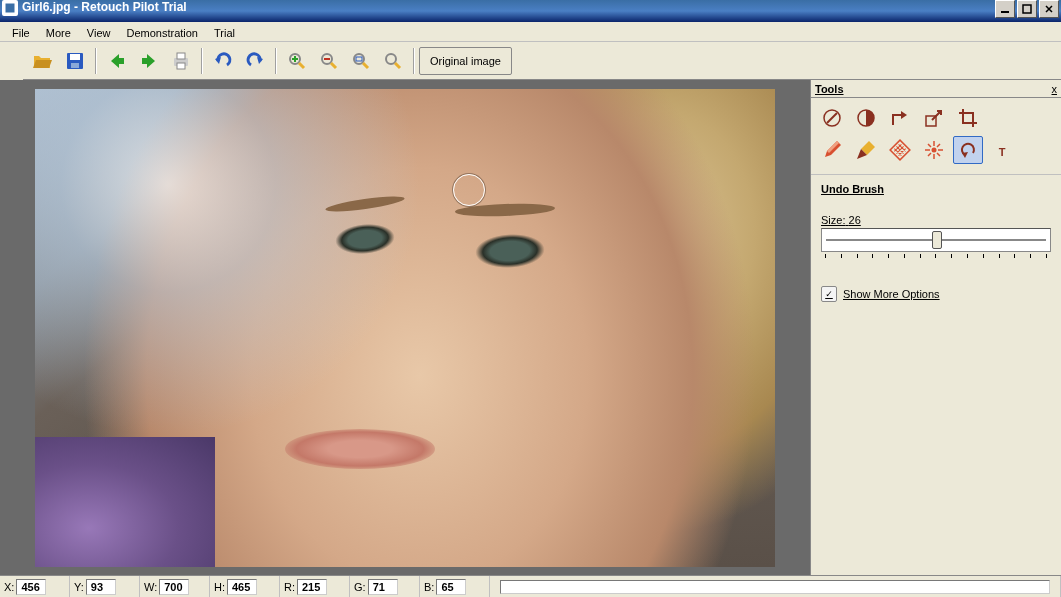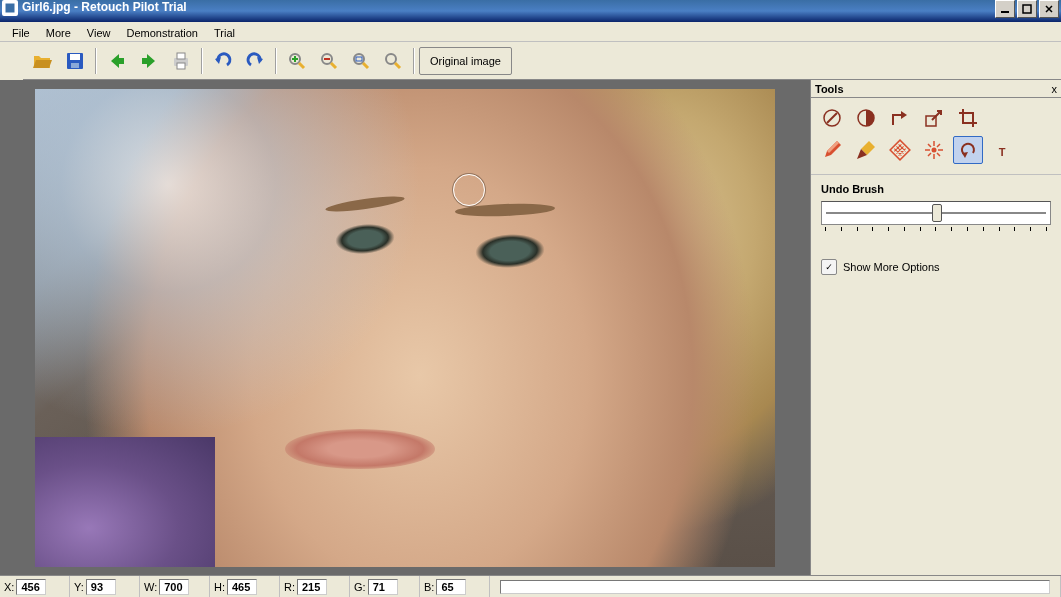--- a/index.html
+++ b/index.html
@@ -17,36 +17,36 @@
 .menubar { height: 20px; display: flex; align-items: flex-end; padding: 0 4px; border-bottom: 1px solid #c0c0c0; }
 .menubar .menu-item { padding: 2px 8px; cursor: pointer; }
 
 
 .toolbar { height: 38px; display: flex; align-items: center; padding: 2px 4px; border-bottom: 1px solid #888; background: #ece9d8; gap: 0; margin-left: 23px; }
 .tb-btn { width: 30px; height: 30px; border: 1px solid transparent; display: flex; align-items: center; justify-content: center; cursor: pointer; border-radius: 3px; margin: 0 1px; }
 .tb-sep { width: 2px; height: 26px; margin: 0 4px; border-left: 1px solid #a0a0a0; border-right: 1px solid #fff; }
 .original-btn { height: 28px; padding: 0 10px; border: 1px solid #888; background: #ece9d8; cursor: pointer; border-radius: 2px; display: flex; align-items: center; }
 
 
-.main { display: flex; height: calc(100% - 22px - 20px - 38px - 22px); }
+.main { display: flex; height: calc(100% - 22px - 20px - 38px - 22px); text-decoration: underline; }
 .canvas-area { flex: 1; background: #6a6a6a; display: flex; align-items: center; justify-content: center; position: relative; padding: 10px; }
 .image-canvas { width: 740px; height: 478px; background: radial-gradient(ellipse at 30% 30%, #d4c4a8 0%, #c4a888 30%, #8a6850 70%, #555 100%); position: relative; overflow: hidden; }
 .face-shape { position: absolute; }
 .brush-cursor { position: absolute; left: 418px; top: 85px; width: 32px; height: 32px; border: 1px solid #fff; border-radius: 50%; box-shadow: 0 0 0 1px rgba(0,0,0,0.3); }
 
 
 .tools-panel { width: 251px; background: #ece9d8; border-left: 1px solid #888; display: flex; flex-direction: column; }
 .tools-header { height: 18px; background: #ece9d8; border-bottom: 1px solid #888; display: flex; align-items: center; padding: 0 4px; font-weight: bold; }
 .tools-header .close-x { margin-left: auto; cursor: pointer; font-weight: normal; }
 .tool-rows { padding: 6px; border-bottom: 1px solid #c0c0c0; }
 .tool-row { display: flex; gap: 4px; margin-bottom: 4px; }
 .tool-btn { width: 30px; height: 28px; border: 1px solid transparent; display: flex; align-items: center; justify-content: center; cursor: pointer; border-radius: 2px; }
 .tool-btn.selected { border: 1px solid #316ac5; background: #c1d2ee; }
 .tool-props { padding: 8px 10px; }
-.tool-name { font-weight: bold; margin-bottom: 6px; }
+.tool-name { font-weight: bold; margin-bottom: 19px; }
 .size-label { margin-bottom: 2px; }
 .slider-wrap { height: 24px; position: relative; border: 1px solid #888; border-top-color: #555; background: #fff; margin-bottom: 2px; display:flex; align-items:center; }
 .slider-track { height: 2px; background: #888; flex:1; margin: 0 4px; position: relative; }
 .slider-thumb { position: absolute; width: 10px; height: 18px; background: #ece9d8; border: 1px solid #555; top: -8px; cursor: pointer; border-radius: 2px; }
 .ruler { height: 8px; display: flex; justify-content: space-between; padding: 0 4px; }
 .ruler span { width: 1px; height: 4px; background: #000; }
 .show-more { margin-top: 24px; display: flex; align-items: center; gap: 6px; cursor: pointer; }
 .show-more .chev { width: 16px; height: 16px; border: 1px solid #888; background: #f4f4f4; display: flex; align-items: center; justify-content: center; font-size: 9px; border-radius: 2px; }
 
 
@@ -273,20 +273,21 @@
           </div>
         <div class="tool-btn">
             <svg width="22" height="22" viewBox="0 0 22 22">
               <text x="11" y="17" text-anchor="middle" font-family="Georgia,serif" font-size="18" font-weight="bold" fill="#8a3020">T</text>
             </svg>
           </div>
       </div>
     </div>
     <div class="tool-props">
       <div class="tool-name">Undo Brush</div>
+      <div class="size-label"><span>Size:</span> <span>26</span></div>
       <div class="slider-wrap">
         <div class="slider-track">
             <div class="slider-thumb" style="left:48%;"></div>
           </div>
       </div>
       <div class="ruler">
         <span></span>
           <span></span>
           <span></span>
           <span></span>

